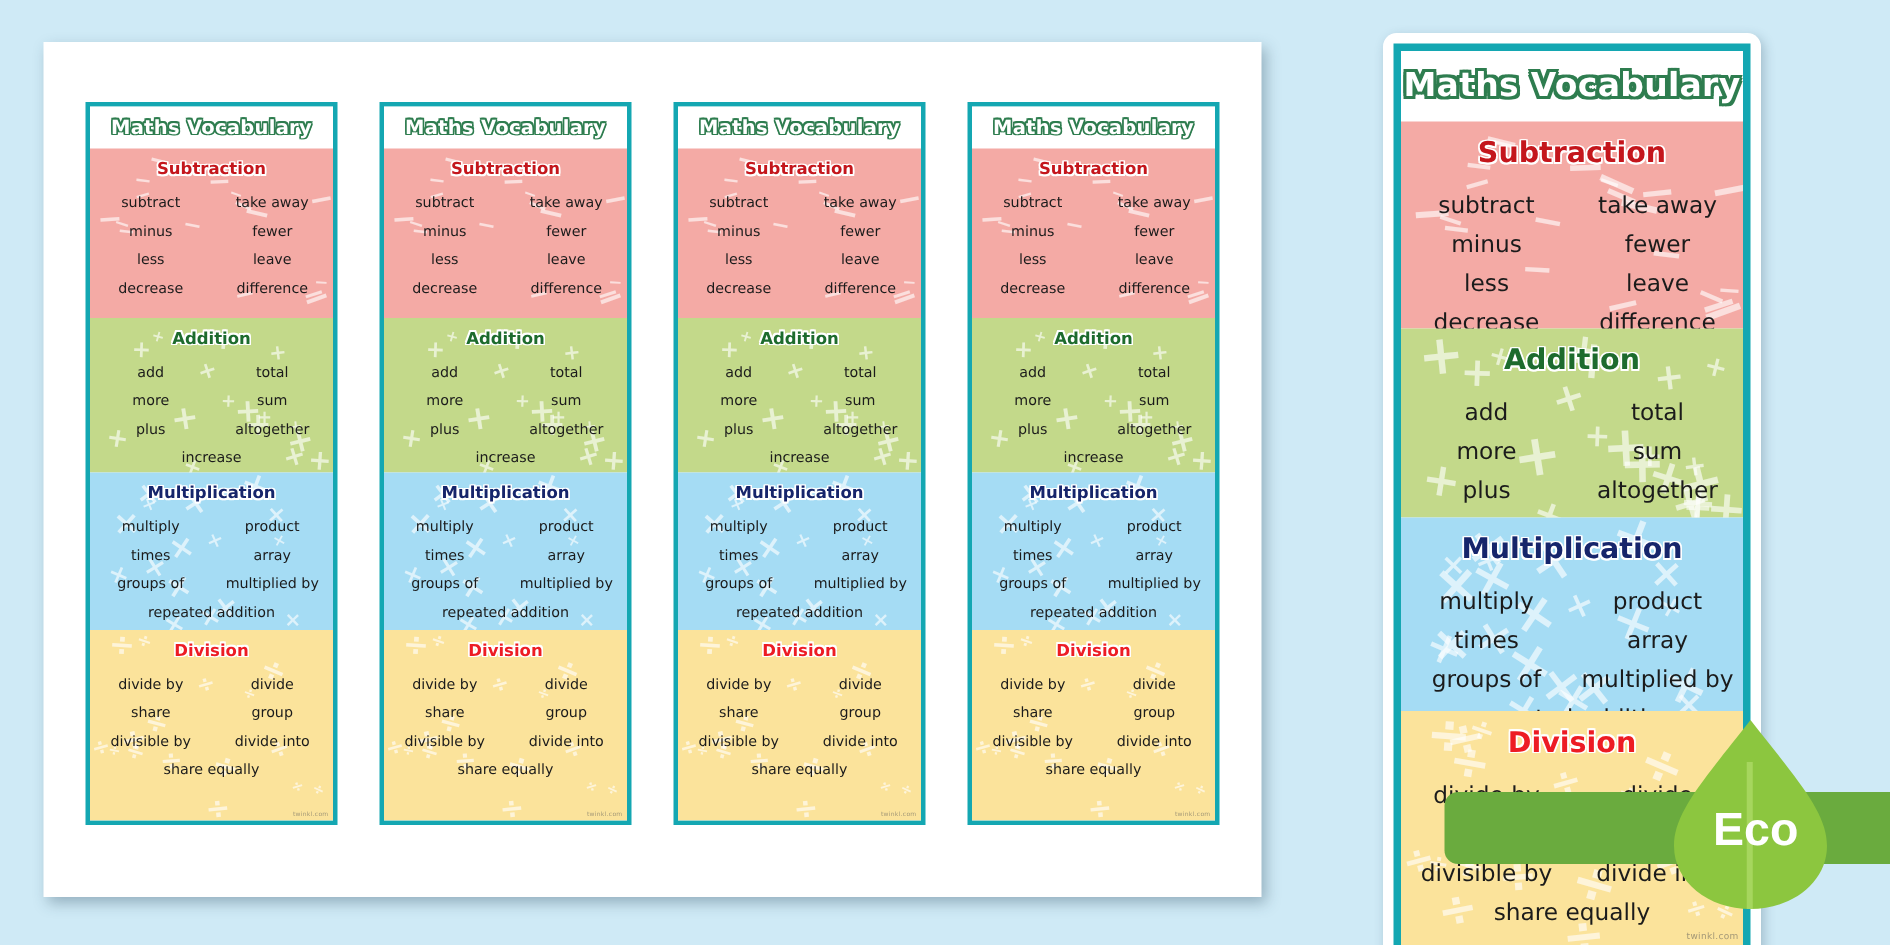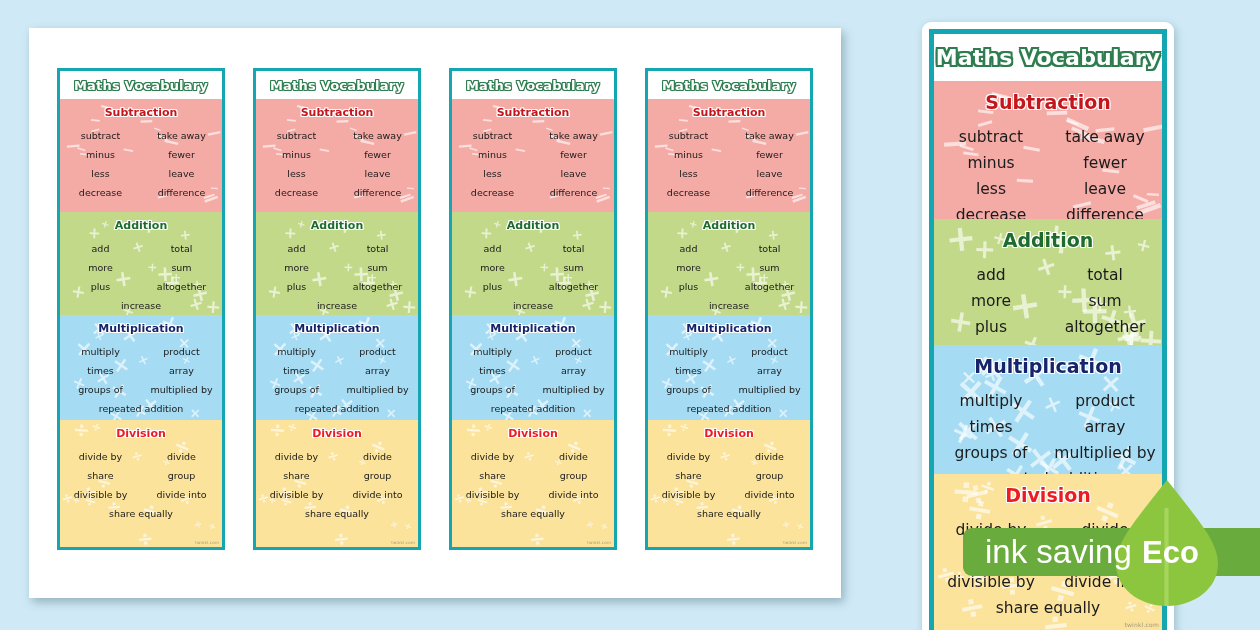--- a/index.html
+++ b/index.html
@@ -933,15 +933,14 @@
       </div>
   </div>
 </div>
 
 <div id="eco-badge">
   <div id="eco-bar"></div>
   <svg id="eco-leaf" viewBox="0 0 106 130">
     <path d="M53 2 C 86 44, 104 64, 104 86 C 104 110, 81 128, 53 128 C 25 128, 2 110, 2 86 C 2 64, 20 44, 53 2 Z" fill="#8cc63f"></path>
     <rect x="50.5" y="30" width="4" height="98" fill="#a6d65e"></rect>
   </svg>
-  <div id="eco-ink">ink saving</div>
   <div id="eco-word">Eco</div>
 </div>
 
 </body></html>

